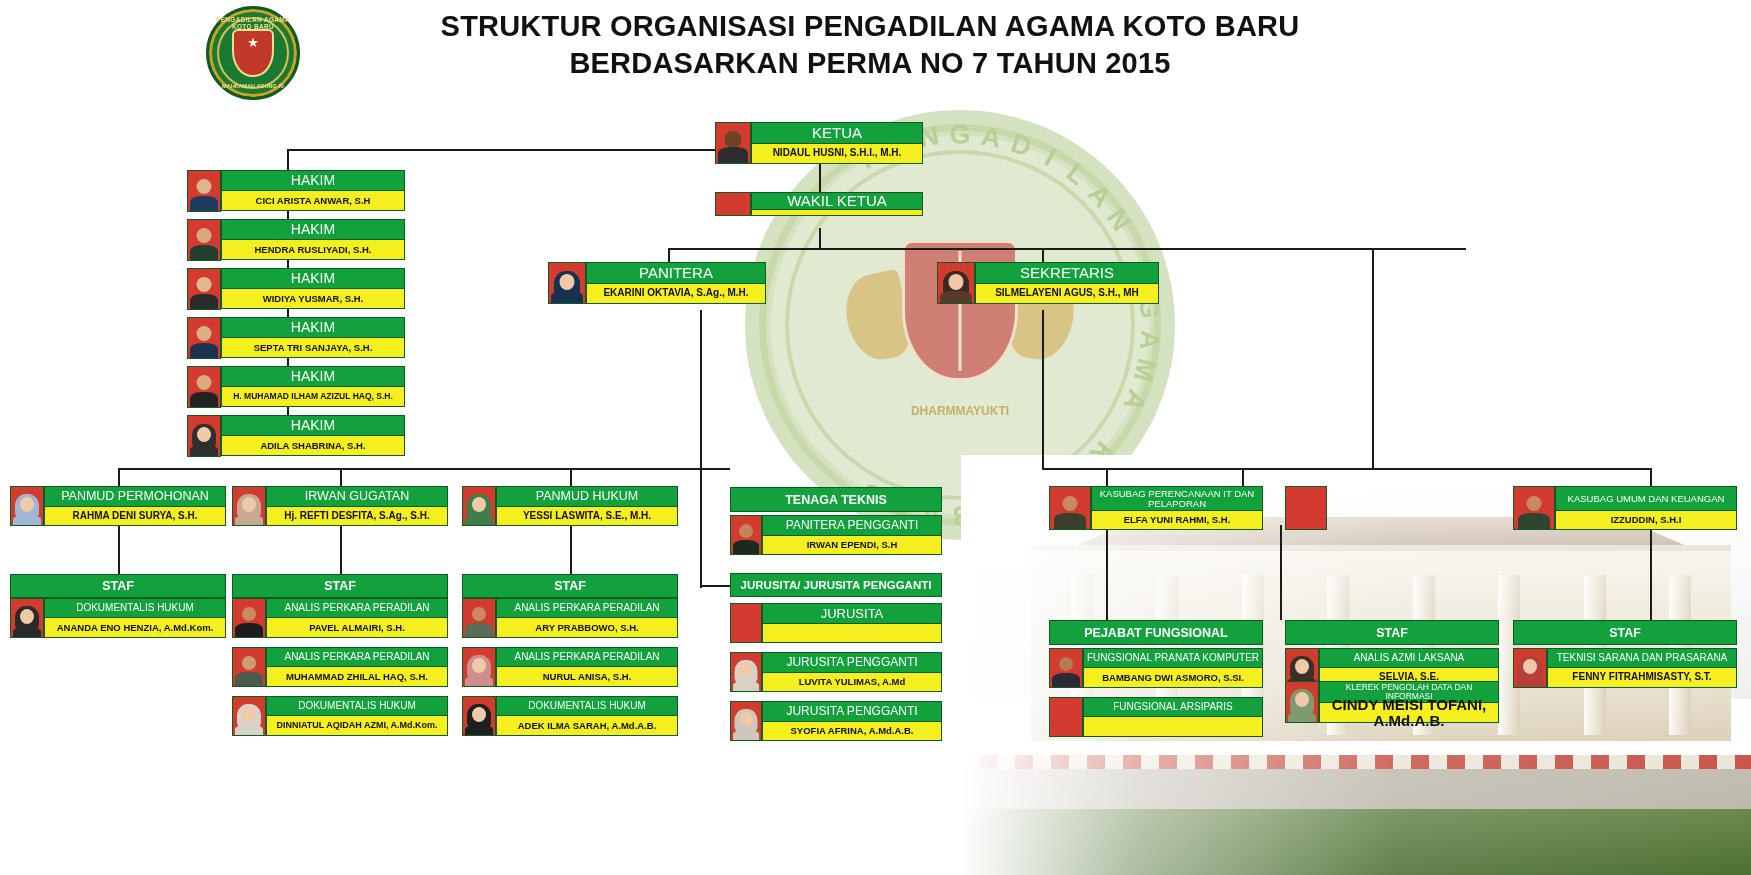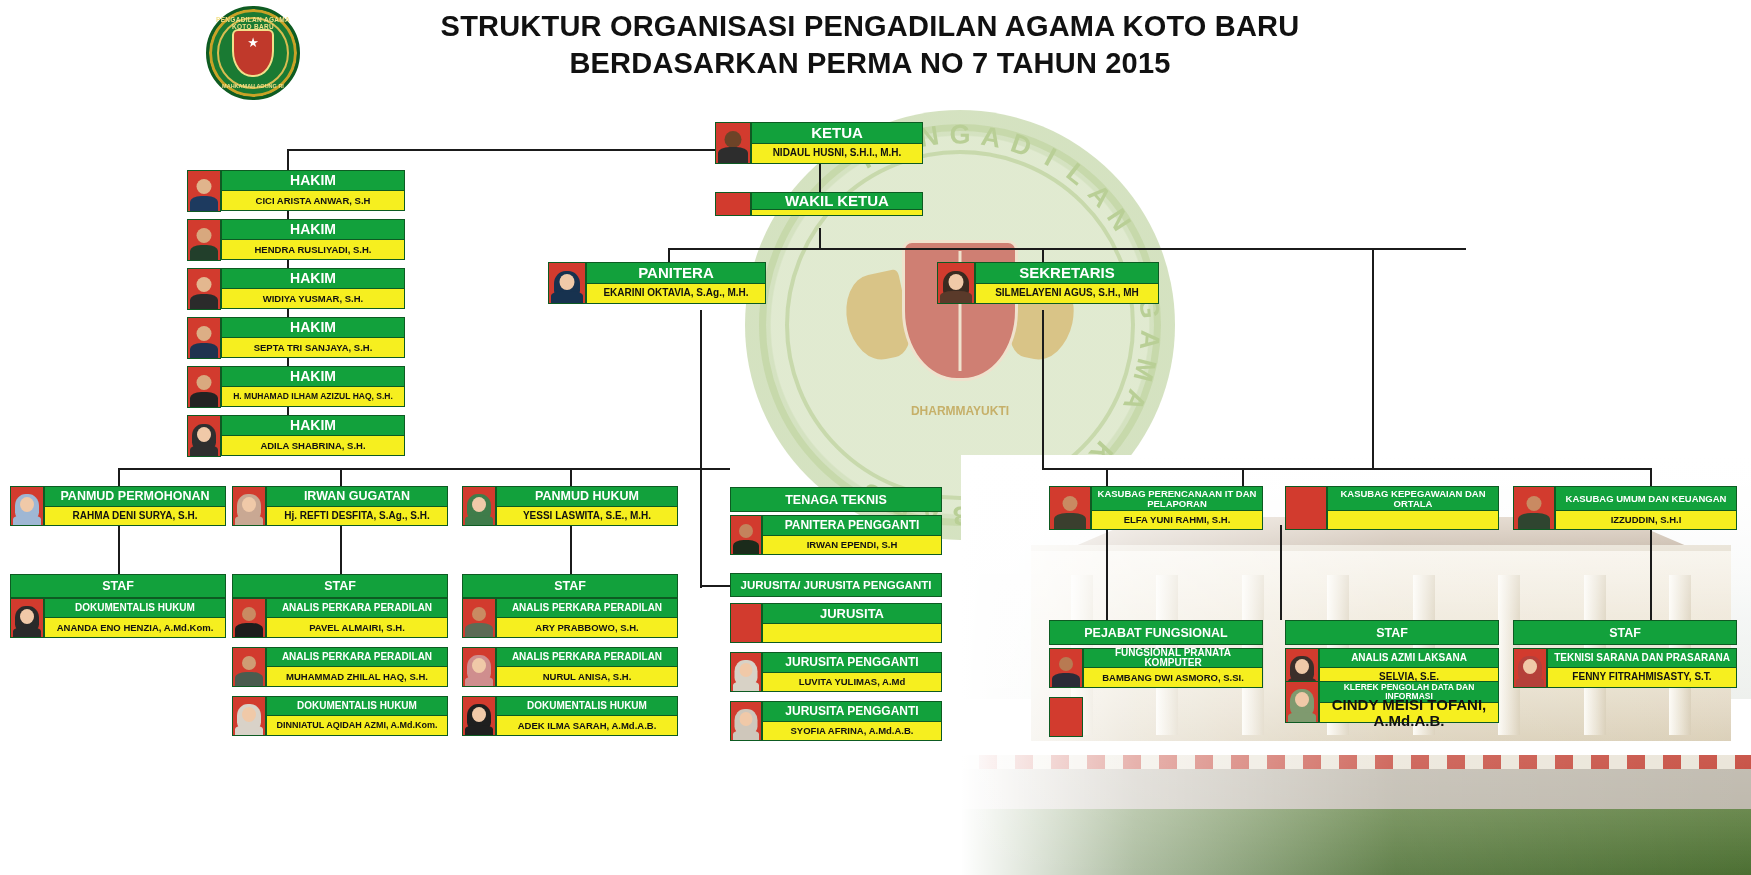--- a/index.html
+++ b/index.html
@@ -252,21 +252,21 @@
   .labels {
     flex: 1 1 auto;
     display: flex;
     flex-direction: column;
     min-width: 0;
   }
   .ttl {
     background: #12a13c;
     border: 1px solid #0d5b22;
     color: #ffffff;
-    font-weight: bold;
+    font-weight: normal;
     display: flex;
     align-items: center;
     justify-content: center;
     text-align: center;
     line-height: 1.05;
     box-sizing: border-box;
     padding: 0 2px;
   }
   .nm {
     background: #f6ef1f;
@@ -689,24 +689,20 @@
       <div class="head" style="width:15px;height:15px;top:9px;background:#c98a62;"></div>
       <div class="body" style="width:32px;height:16px;bottom:0;background:#3a3f2e;"></div>
     </div>
     <div class="labels">
       <div class="ttl" style="font-size:9.5px;height:25px;">KASUBAG PERENCANAAN IT DAN PELAPORAN</div>
       <div class="nm" style="font-size:9.5px;height:19px;">ELFA YUNI RAHMI, S.H.</div>
     </div>
   </div>
   <div class="node" style="left:1285px; top:486px; width:214px; height:44px;">
     <div class="photo" style="width:42px;"></div>
-    <div class="labels">
-      <div class="ttl" style="font-size:9.5px;height:25px;">KASUBAG KEPEGAWAIAN DAN ORTALA</div>
-      <div class="nm empty" style="font-size:9.5px;height:19px;"></div>
-    </div>
   </div>
   <div class="node" style="left:1513px; top:486px; width:224px; height:44px;">
     <div class="photo" style="width:42px;">
       <div class="head" style="width:15px;height:15px;top:9px;background:#c98a62;"></div>
       <div class="body" style="width:32px;height:16px;bottom:0;background:#2f4530;"></div>
     </div>
     <div class="labels">
       <div class="ttl" style="font-size:9.5px;height:25px;">KASUBAG UMUM DAN KEUANGAN</div>
       <div class="nm" style="font-size:9.5px;height:19px;">IZZUDDIN, S.H.I</div>
     </div>
@@ -718,20 +714,24 @@
       <div class="head" style="width:14px;height:14px;top:8px;background:#b87a52;"></div>
       <div class="body" style="width:28px;height:14px;bottom:0;background:#2b2b38;"></div>
     </div>
     <div class="labels">
       <div class="ttl" style="font-size:10px;height:20px;">FUNGSIONAL PRANATA KOMPUTER</div>
       <div class="nm" style="font-size:9.5px;height:20px;">BAMBANG DWI ASMORO, S.SI.</div>
     </div>
   </div>
   <div class="node" style="left:1049px; top:697px; width:214px; height:40px;">
     <div class="photo" style="width:34px;"></div>
+    <div class="labels">
+      <div class="ttl" style="font-size:10px;height:20px;">FUNGSIONAL ARSIPARIS</div>
+      <div class="nm empty" style="font-size:9.5px;height:20px;"></div>
+    </div>
   </div>
 
   <div class="barnode" style="left:1285px; top:620px; width:214px; height:25px; font-size:12.5px;">STAF</div>
   <div class="node" style="left:1285px; top:648px; width:214px; height:40px;">
     <div class="photo hijab" style="width:34px;">
       <div class="scarf" style="width:24px;height:26px;top:7px;background:#3b2f2a;"></div>
       <div class="head" style="width:14px;height:15px;top:10px;"></div>
       <div class="body" style="width:28px;height:10px;bottom:0;background:#3b2f2a;"></div>
     </div>
     <div class="labels">

